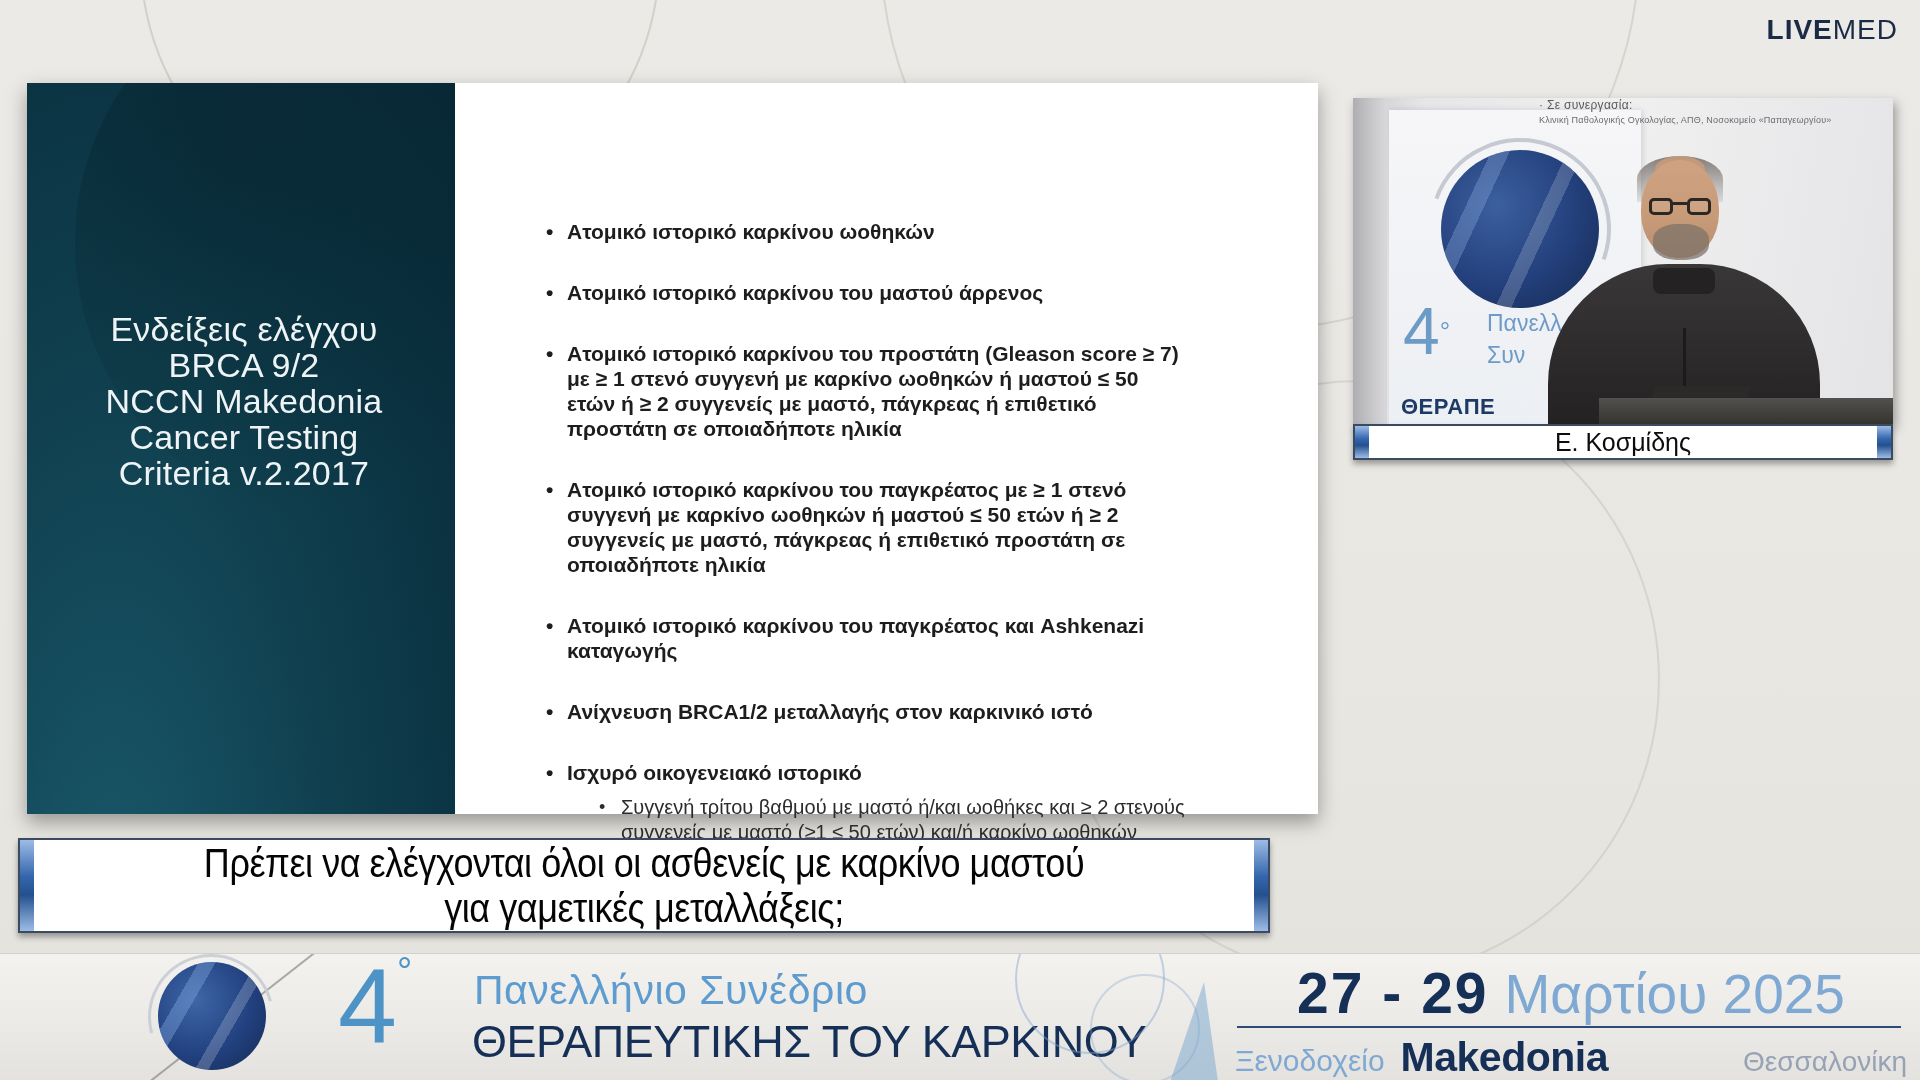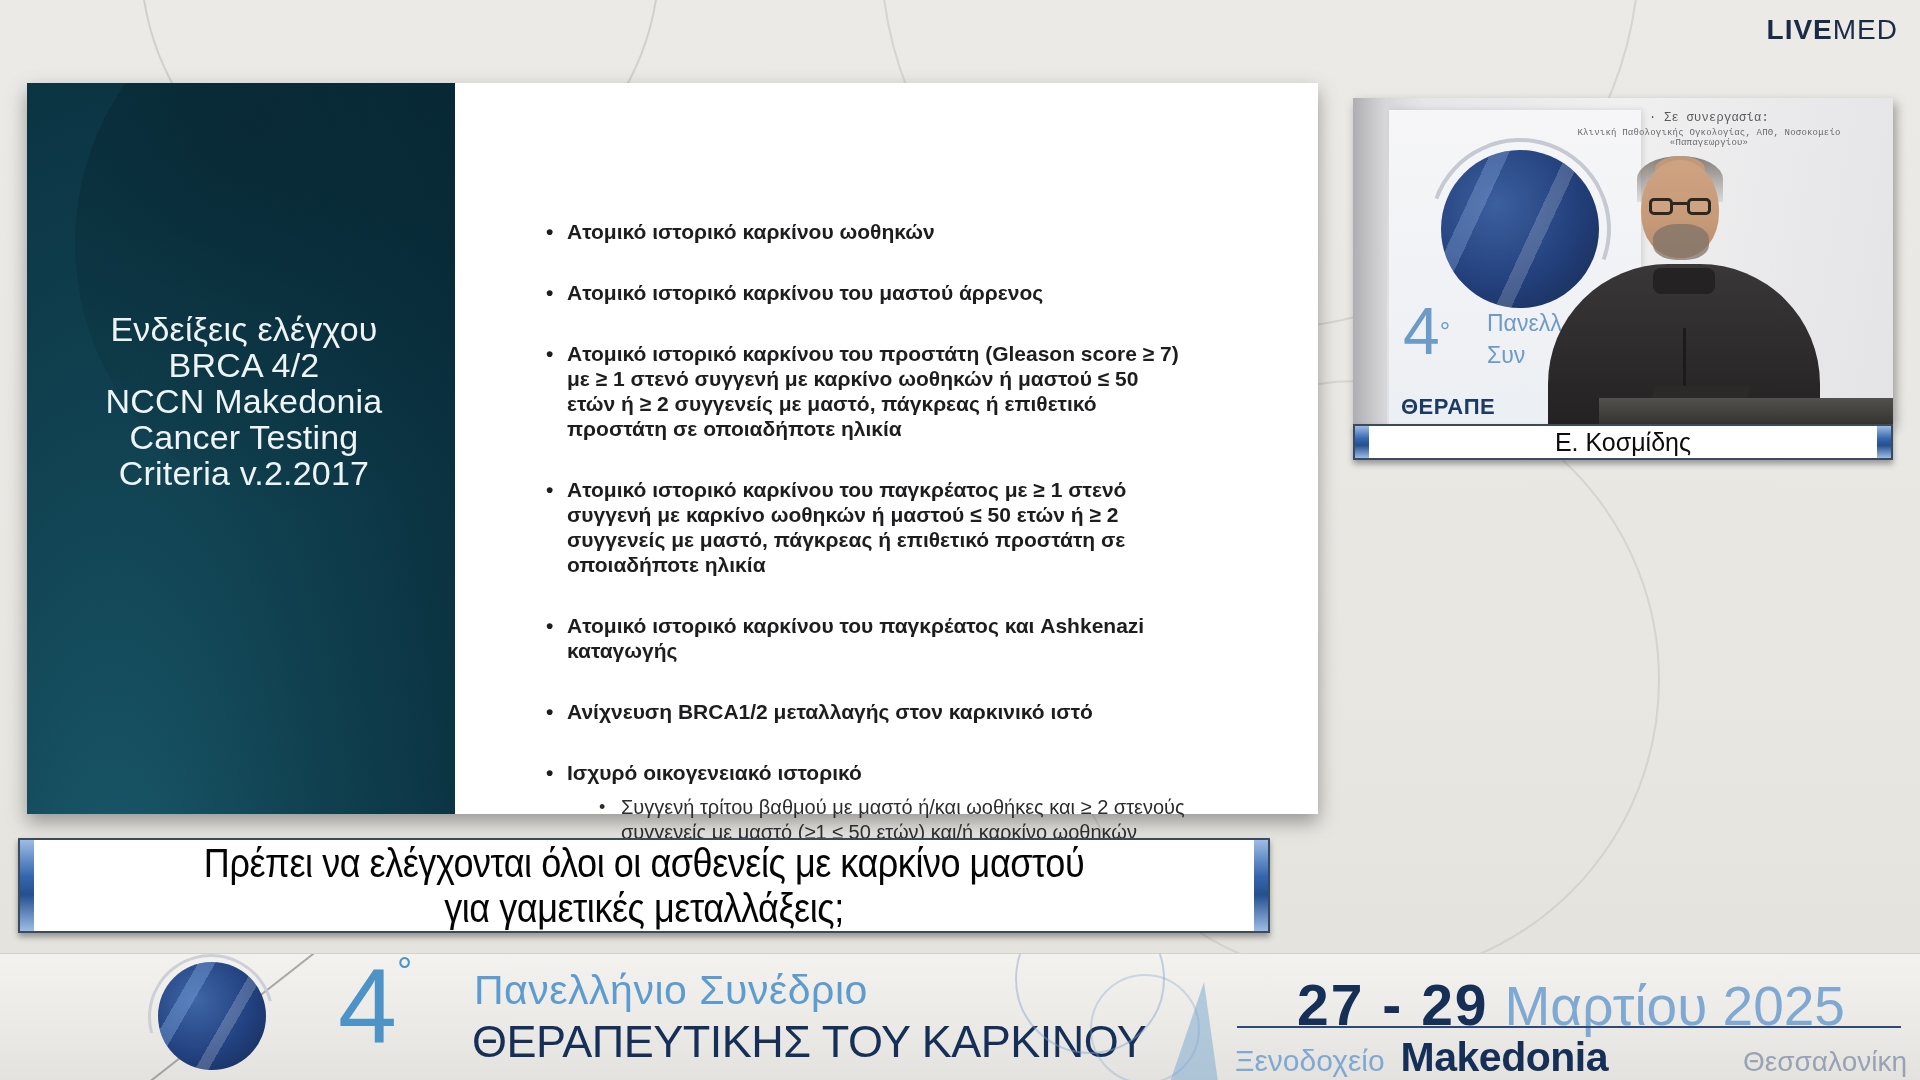--- a/index.html
+++ b/index.html
@@ -31,21 +31,21 @@
   .slide-body > ul > li { position:relative; padding-left:27px; font-size:21px; line-height:25px; font-weight:700; color:#1d1d1f; margin-bottom:13px;margin-top:36px; }
   .slide-body > ul > li::before { content:"•"; position:absolute; left:6px; top:0; font-size:21px; color:#1d1d1f; }
   .slide-body ul ul { margin-top:10px; }
   .slide-body ul ul li { position:relative; padding-left:26px; margin-left:28px; font-size:20px; line-height:25px; font-weight:400; color:#2c2c2e; margin-bottom:8px; }
   .slide-body ul ul li::before { content:"•"; position:absolute; left:4px; top:0; font-size:18px; color:#2c2c2e; }
 
   
   .video { position:absolute; left:1353px; top:98px; width:540px; height:326px;
      background:linear-gradient(100deg,#c9c9cc 0%, #e6e6e8 12%, #f0f0f1 45%, #e4e4e6 100%); box-shadow:3px 5px 10px rgba(0,0,0,0.35); overflow:hidden; }
   .video .wall-edge { position:absolute; left:0; top:0; width:34px; height:100%; background:linear-gradient(90deg,#aeaeb2,#c9c9cc 60%,#d9d9db); }
-  .video .overlay-top { position:absolute; top:13px; right:14px; width:340px; text-align:center; color:#5a5a5e;font-family:Liberation Mono, monospace; }
+  .video .overlay-top { position:absolute; top:0; right:14px; width:340px; color:#5a5a5e; }
   .video .overlay-top .l1 { font-size:12px; letter-spacing:0.3px; }
   .video .overlay-top .l2 { font-size:9px; margin-top:3px; letter-spacing:0.2px; color:#6a6a6e; }
   .video .backdrop { position:absolute; left:36px; top:12px; width:252px; height:314px;
      background:linear-gradient(180deg,#f6f6f8 0%,#eceff3 100%); box-shadow:2px 0 6px rgba(0,0,0,0.12); }
   .video .backdrop .globe { position:absolute; left:52px; top:40px; width:158px; height:158px; border-radius:50%;
      background:radial-gradient(circle at 35% 35%, #3c5f9e 0%, #23407c 55%, #16294f 100%); overflow:hidden; }
   .video .backdrop .globe::after { content:""; position:absolute; inset:0;
      background:linear-gradient(115deg, rgba(255,255,255,0.22) 0 8%, transparent 8% 22%, rgba(140,170,220,0.35) 22% 30%, transparent 30% 55%, rgba(255,255,255,0.18) 55% 62%, transparent 62%); }
   .video .backdrop .globe-ring { position:absolute; left:40px; top:28px; width:182px; height:182px; border-radius:50%;
      border:4px solid rgba(185,190,200,0.8); border-left-color:transparent; border-bottom-color:transparent; transform:rotate(-25deg); }
@@ -101,21 +101,21 @@
   .footer .num4 { position:absolute; left:338px; top:-8px; font-size:106px; line-height:120px; color:#4e93c6; font-weight:400; }
   .footer .num4 .deg { font-size:38px; vertical-align:top; line-height:50px; }
   .footer .t1 { position:absolute; left:474px; top:13px; font-size:41px; color:#5e9ccf; letter-spacing:0.5px; }
   .footer .t2 { position:absolute; left:472px; top:62px; font-size:45px; font-weight:400; color:#152f56; letter-spacing:-0.5px; }
   .footer .mid-ring { position:absolute; border:2px solid rgba(130,165,205,0.45); border-radius:50%; }
   .footer .mr1 { width:150px; height:150px; left:1015px; top:-50px; }
   .footer .mr2 { width:110px; height:110px; left:1090px; top:20px; border-color:rgba(130,165,205,0.35); }
   .footer .tri { position:absolute; left:1170px; top:28px; width:0; height:0;
      border-left:34px solid transparent; border-right:14px solid transparent; border-bottom:100px solid rgba(120,165,205,0.5); }
   .footer .right { position:absolute; left:1235px; top:0; width:672px; height:100%; }
-  .footer .dates { position:absolute; left:0; right:0; top:6px; display:flex; justify-content:center; align-items:baseline; gap:16px;margin-top:12px; }
+  .footer .dates { position:absolute; left:0; right:0; top:6px; display:flex; justify-content:center; align-items:baseline; gap:16px; }
   .footer .dates .d1 { font-size:57px; font-weight:700; color:#152f56; letter-spacing:2px; }
   .footer .dates .d2 { font-size:55px; font-weight:400; color:#7fa9d2; }
   .footer .rule { position:absolute; left:2px; right:6px; top:72px; height:2px; background:#2c4a74; }
   .footer .venue { position:absolute; left:0; right:0; top:80px; display:flex; justify-content:center; align-items:baseline; gap:16px; }
   .footer .venue .v1 { font-size:30px; color:#7fa9d2; }
   .footer .venue .v2 { font-size:41px; font-weight:700; color:#152f56; letter-spacing:-0.5px; }
   .footer .venue .v3 { font-size:28px; color:#97a3b4; }
 </style>
 </head>
 <body>
@@ -128,21 +128,21 @@
 
   <div class="livemed">
     <span class="b">LIVE</span><span class="n">MED</span>
   </div>
 
   <div class="slide">
     <div class="slide-left">
       <div class="arc"></div>
       <div class="slide-title">
         <div>Ενδείξεις ελέγχου</div>
-        <div>BRCA 4/2</div>
+        <div>BRCA 9/2</div>
         <div>NCCN Makedonia</div>
         <div>Cancer Testing</div>
         <div>Criteria v.2.2017</div>
       </div>
     </div>
     <div class="slide-body">
       <ul>
         <li>Ατομικό ιστορικό καρκίνου ωοθηκών</li>
         <li>Ατομικό ιστορικό καρκίνου του μαστού άρρενος</li>
         <li>Ατομικό ιστορικό καρκίνου του προστάτη (Gleason score ≥ 7) με ≥ 1 στενό συγγενή με καρκίνο ωοθηκών ή μαστού ≤ 50 ετών ή ≥ 2 συγγενείς με μαστό, πάγκρεας ή επιθετικό προστάτη σε οποιαδήποτε ηλικία</li>

